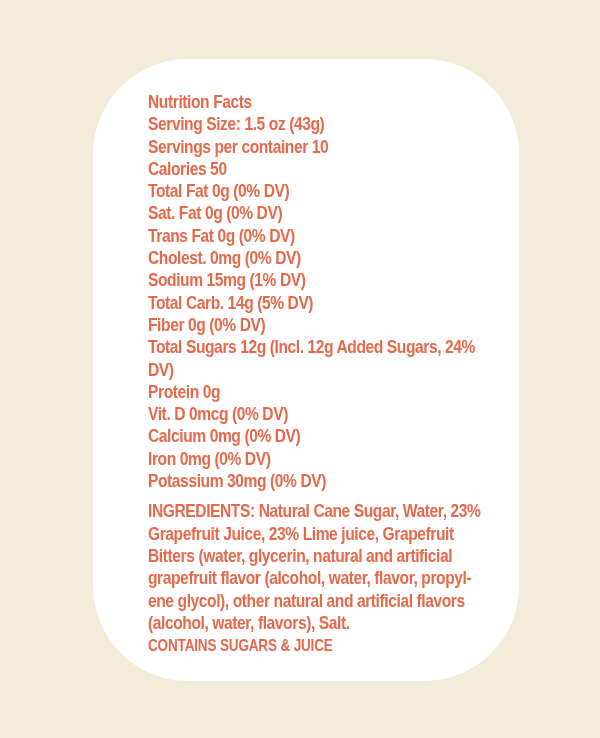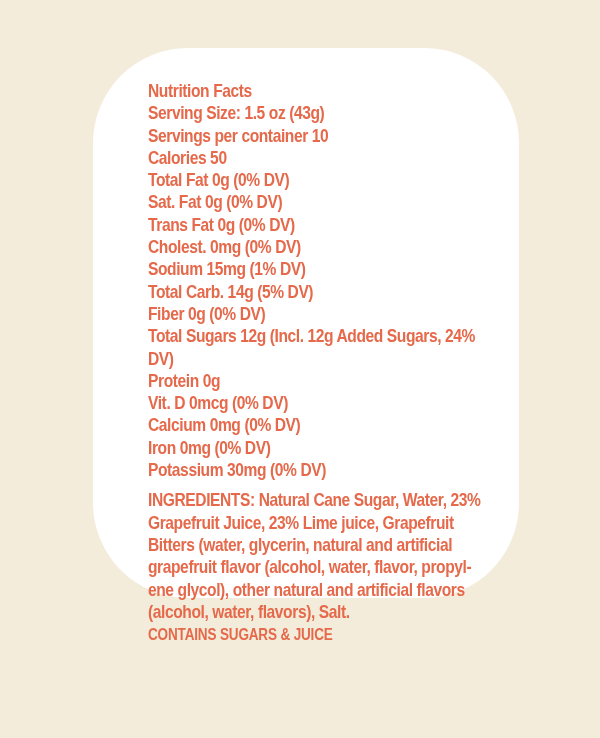--- a/index.html
+++ b/index.html
@@ -21,23 +21,23 @@
   }
   .page {
     position: relative;
     width: 600px;
     height: 738px;
     background: var(--bg);
   }
   .card {
     position: absolute;
     left: 93px;
-    top: 48px;
+    top: 59px;
     width: 426px;
-    height: 550px;
+    height: 622px;
     background: var(--card);
     border-radius: 95px;
   }
   .content {
     position: absolute;
     left: 55px;
     top: 32px;
     transform: scaleX(0.82);
     transform-origin: left top;
     color: var(--ink);

